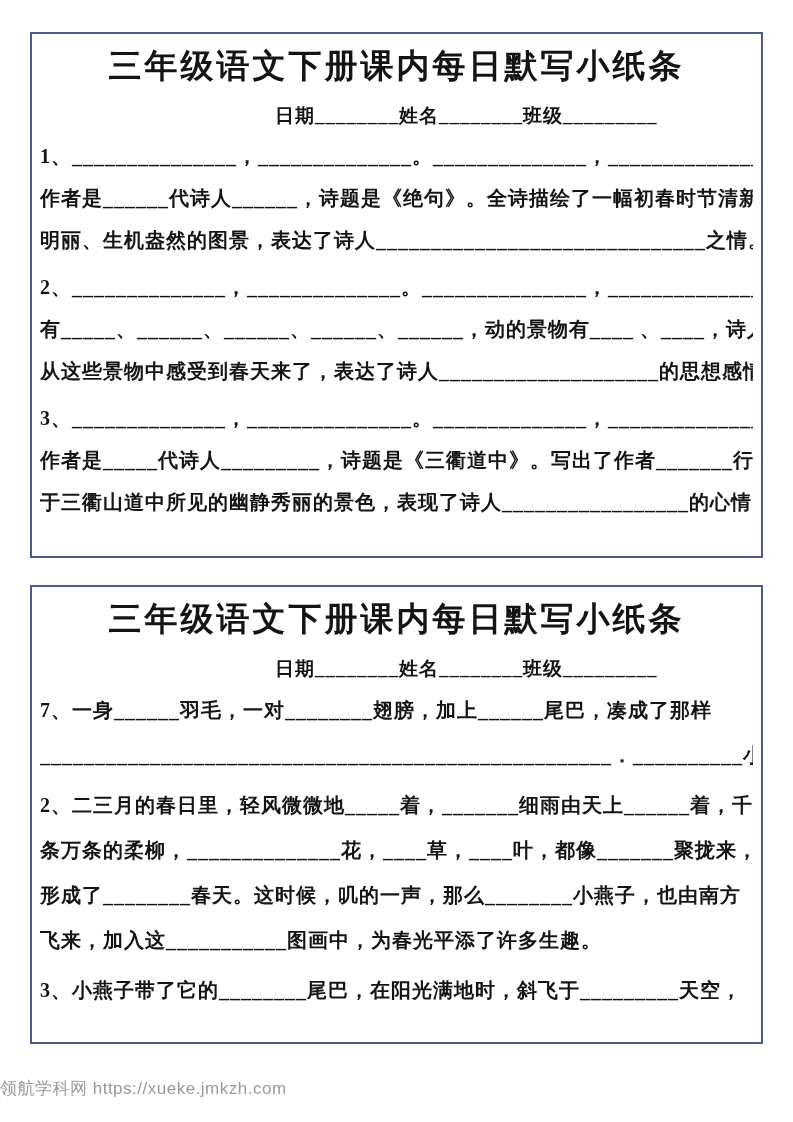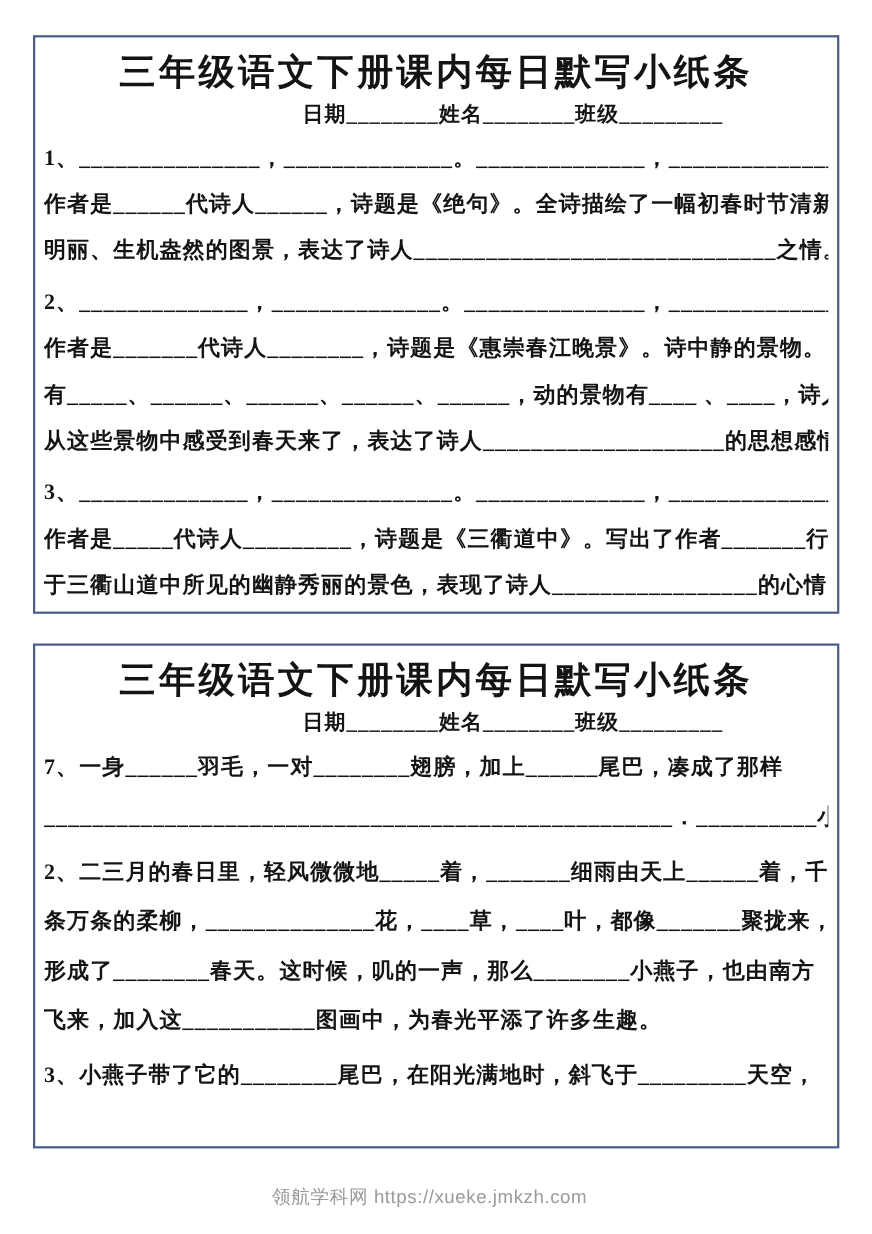--- a/index.html
+++ b/index.html
@@ -25,21 +25,21 @@
   .card-title {
     margin: 10px 8px 0 8px;
     text-align: center;
     font-size: 33px;
     font-weight: 700;
     letter-spacing: 3px;
     line-height: 1.35;
     white-space: nowrap;
   }
   .meta-line {
-    margin-top: 2px;
+    margin-top: 14px;
     padding-left: 243px;
     font-size: 19px;
     font-weight: 700;
     letter-spacing: 1px;
     white-space: nowrap;
   }
   .items { padding: 6px 8px 0 8px; }
   .item { margin: 0; }
   .item + .item { margin-top: 5px; }
   .line {
@@ -49,42 +49,40 @@
     line-height: 42px;
     white-space: nowrap;
     overflow: hidden;
   }
   .card.second .line { line-height: 45px; }
 
   .footer {
     position: absolute;
     left: 0; right: 12px;
     bottom: 22px;
-    text-align: center;
     font-family: "Liberation Sans", "DejaVu Sans", sans-serif;
     font-size: 17px;
     color: var(--footer-text, #9a9a9a);
     letter-spacing: 0.5px;
   }
 </style>
 </head>
 <body>
 
 <section class="card first">
   <h1 class="card-title">三年级语文下册课内每日默写小纸条</h1>
   <div class="meta-line">日期________姓名________班级_________</div>
   <div class="items">
       <div class="item">
         <div class="line">1、_______________，______________。______________，______________。</div>
         <div class="line">作者是______代诗人______，诗题是《绝句》。全诗描绘了一幅初春时节清新</div>
         <div class="line">明丽、生机盎然的图景，表达了诗人______________________________之情。</div>
       </div>
       <div class="item">
         <div class="line">2、______________，______________。_______________，______________。</div>
-        <div class="line">作者是_______代诗人________，诗题是《惠崇春江晚景》。诗中静的景物。</div>
         <div class="line">有_____、______、______、______、______，动的景物有____ 、____，诗人</div>
         <div class="line">从这些景物中感受到春天来了，表达了诗人____________________的思想感情。</div>
       </div>
       <div class="item">
         <div class="line">3、______________，_______________。______________，______________。</div>
         <div class="line">作者是_____代诗人_________，诗题是《三衢道中》。写出了作者_______行</div>
         <div class="line">于三衢山道中所见的幽静秀丽的景色，表现了诗人_________________的心情。</div>
       </div>
     </div>
 </section>

